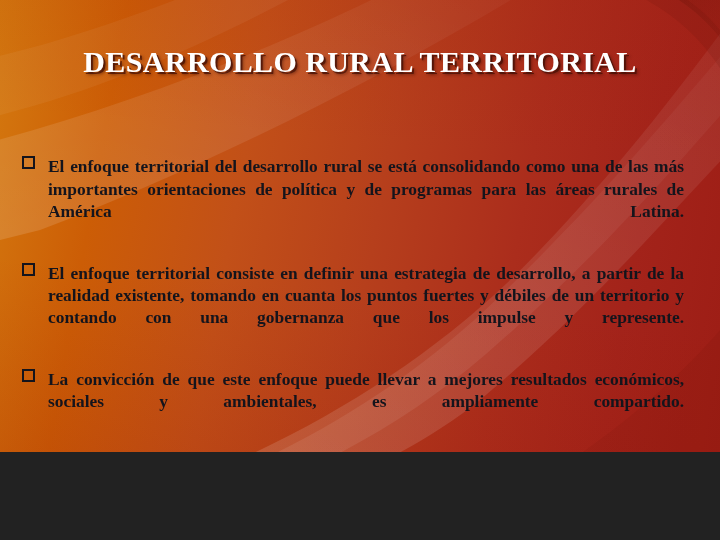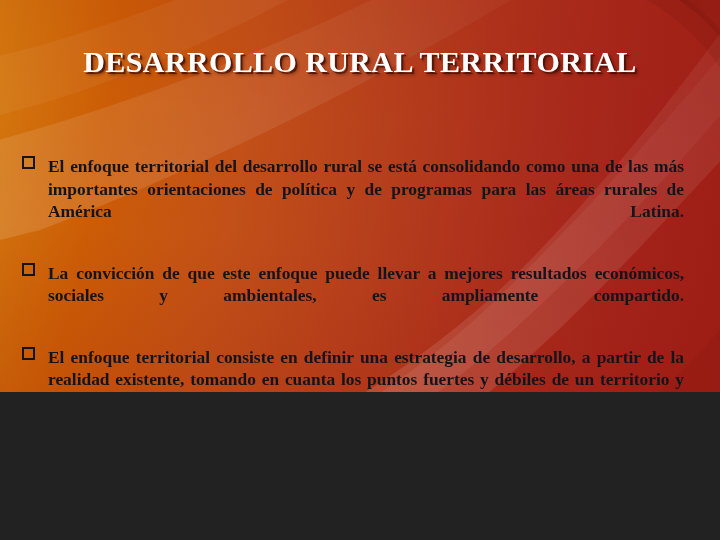--- a/index.html
+++ b/index.html
@@ -3,21 +3,21 @@
 <meta charset="utf-8">
 <style>
   html, body {
     margin: 0;
     padding: 0;
     background: #222;
   }
   #slide {
     position: relative;
     width: 720px;
-    height: 392px;
+    height: 452px;
     overflow: hidden;
     font-family: "Liberation Serif", "DejaVu Serif", serif;
     
     background:
       linear-gradient(100deg,
         #d4790f 0%,
         #cc5d06 16%,
         #c25018 34%,
         #b63f1c 52%,
         #ab2d1c 70%,
@@ -155,22 +155,22 @@
 
   <div id="body-list">
 
     <p class="bullet-item">
       <span class="bullet-marker"></span>
       <span class="bullet-text">El enfoque territorial del desarrollo rural se está consolidando como una de las más importantes orientaciones de política y de programas para las áreas rurales de América Latina.</span>
     </p>
 
     <p class="bullet-item">
       <span class="bullet-marker"></span>
-      <span class="bullet-text">La convicción de que este enfoque puede llevar a mejores resultados económicos, sociales y ambientales, es ampliamente compartido.</span>
+      <span class="bullet-text">El enfoque territorial consiste en definir una estrategia de desarrollo, a partir de la realidad existente, tomando en cuanta los puntos fuertes y débiles de un territorio y contando con una gobernanza que los impulse y represente.</span>
     </p>
 
     <p class="bullet-item">
       <span class="bullet-marker"></span>
-      <span class="bullet-text">El enfoque territorial consiste en definir una estrategia de desarrollo, a partir de la realidad existente, tomando en cuanta los puntos fuertes y débiles de un territorio y contando con una gobernanza que los impulse y represente.</span>
+      <span class="bullet-text">La convicción de que este enfoque puede llevar a mejores resultados económicos, sociales y ambientales, es ampliamente compartido.</span>
     </p>
 
   </div>
 </div>
 
 </body></html>

